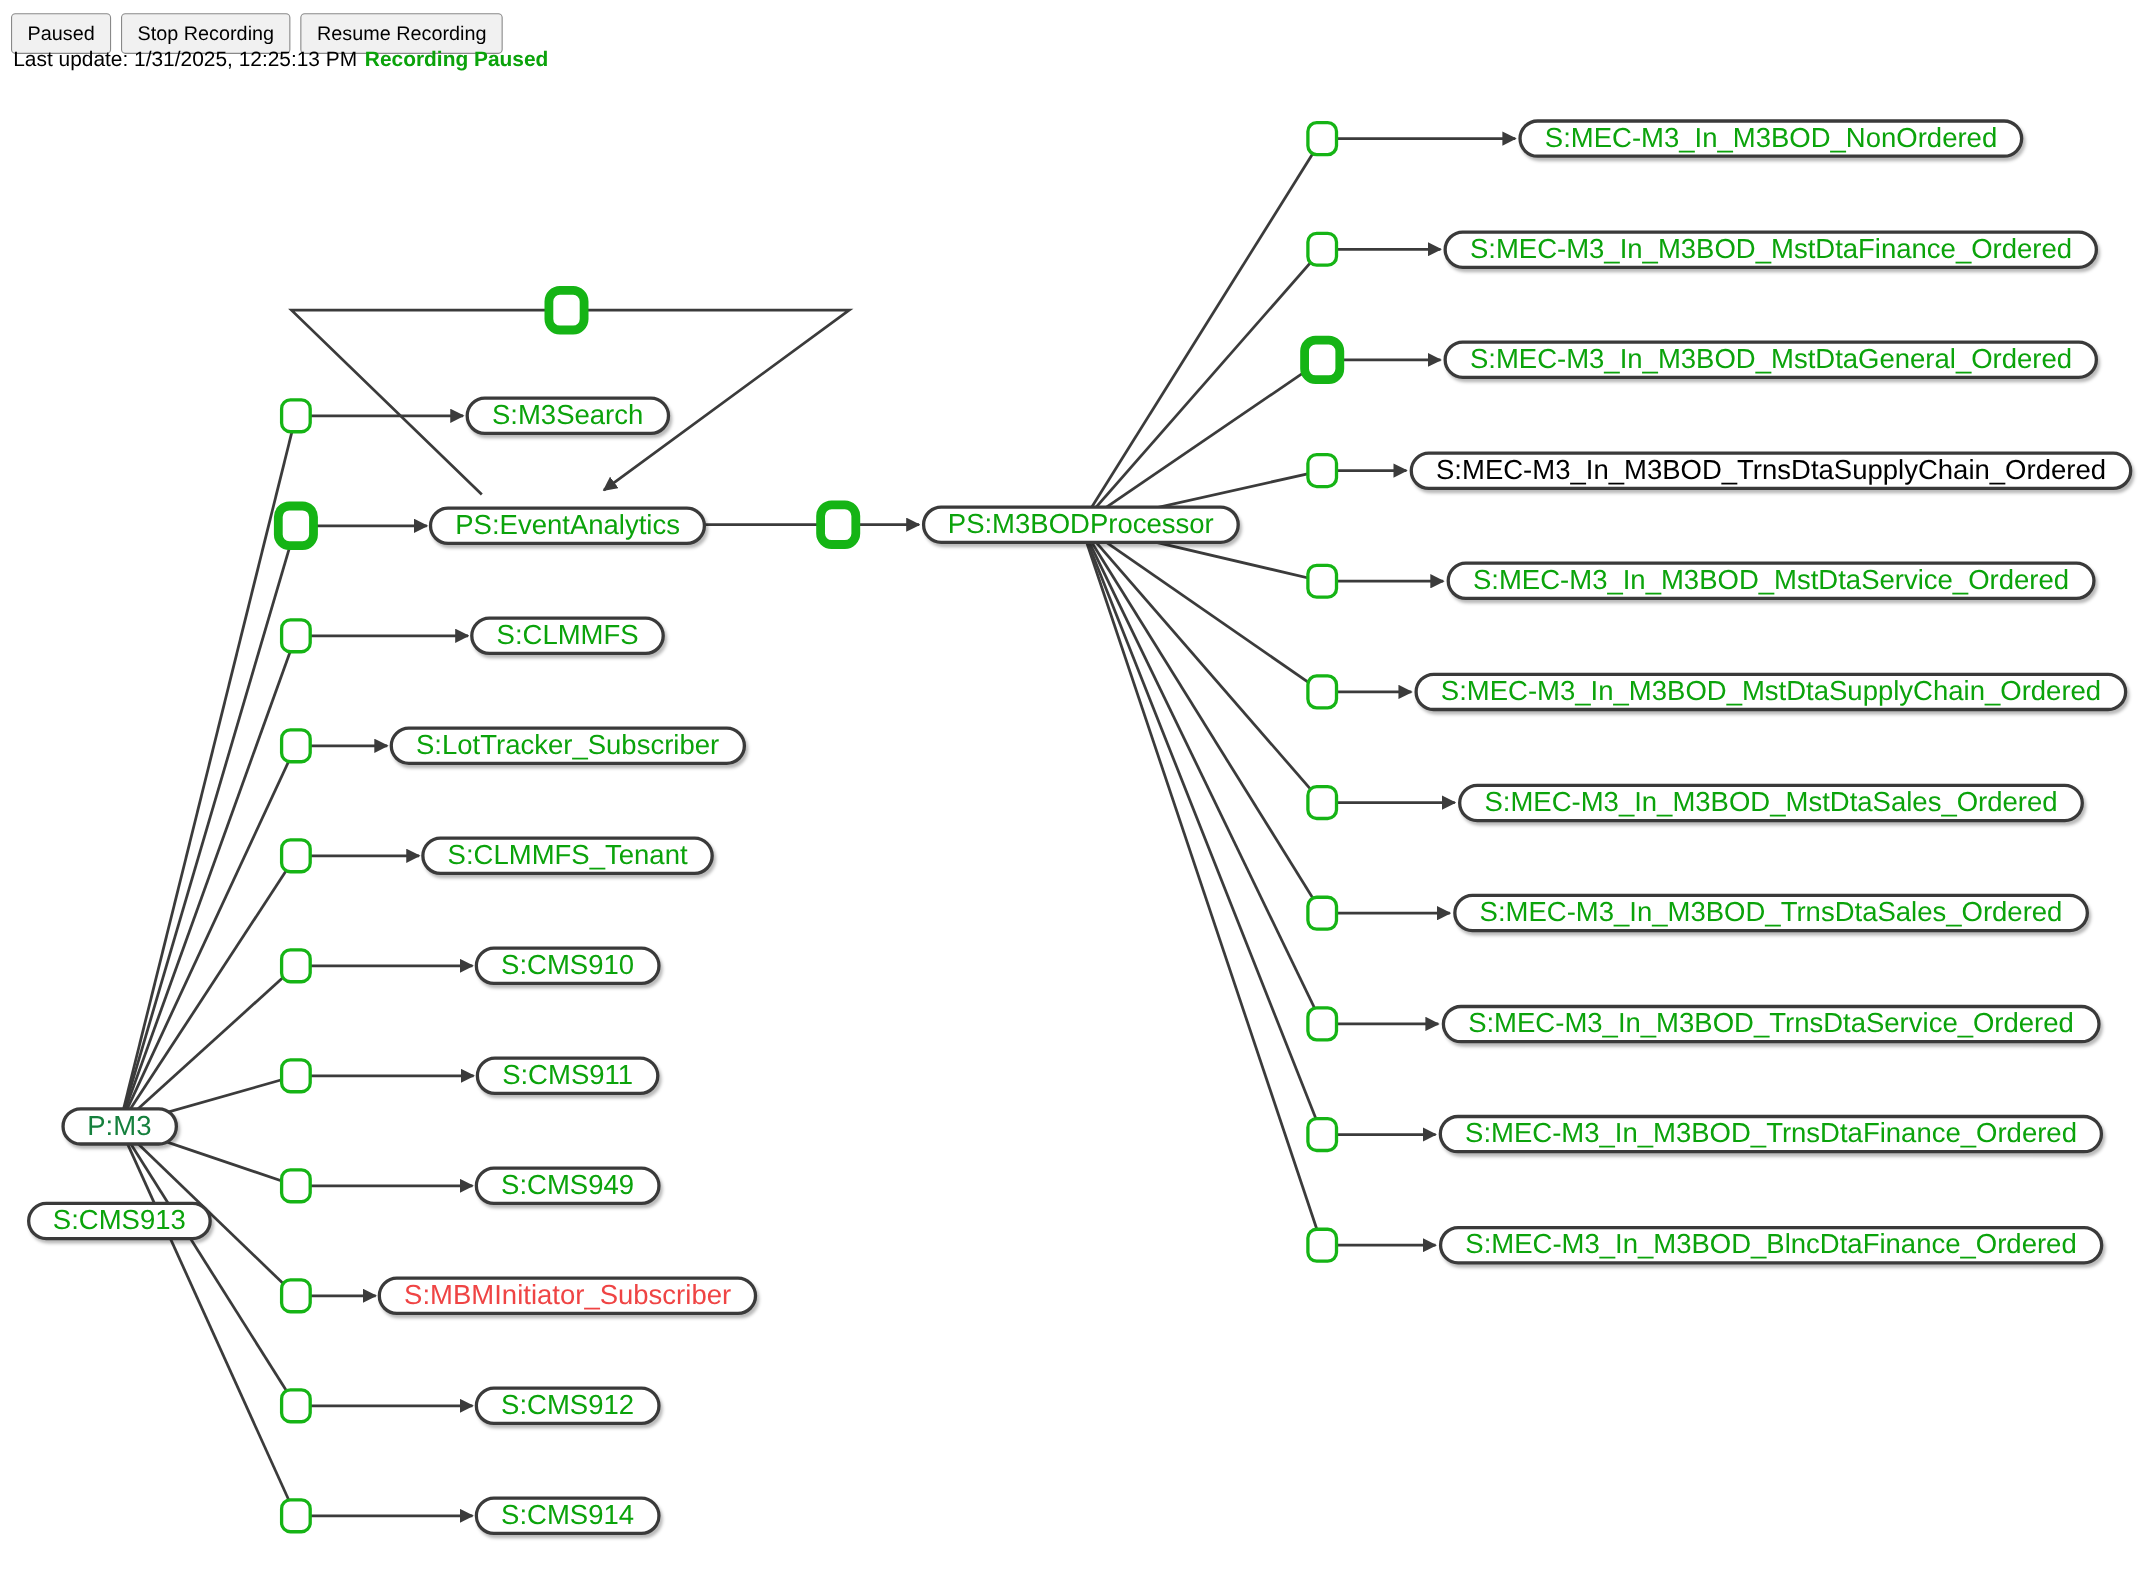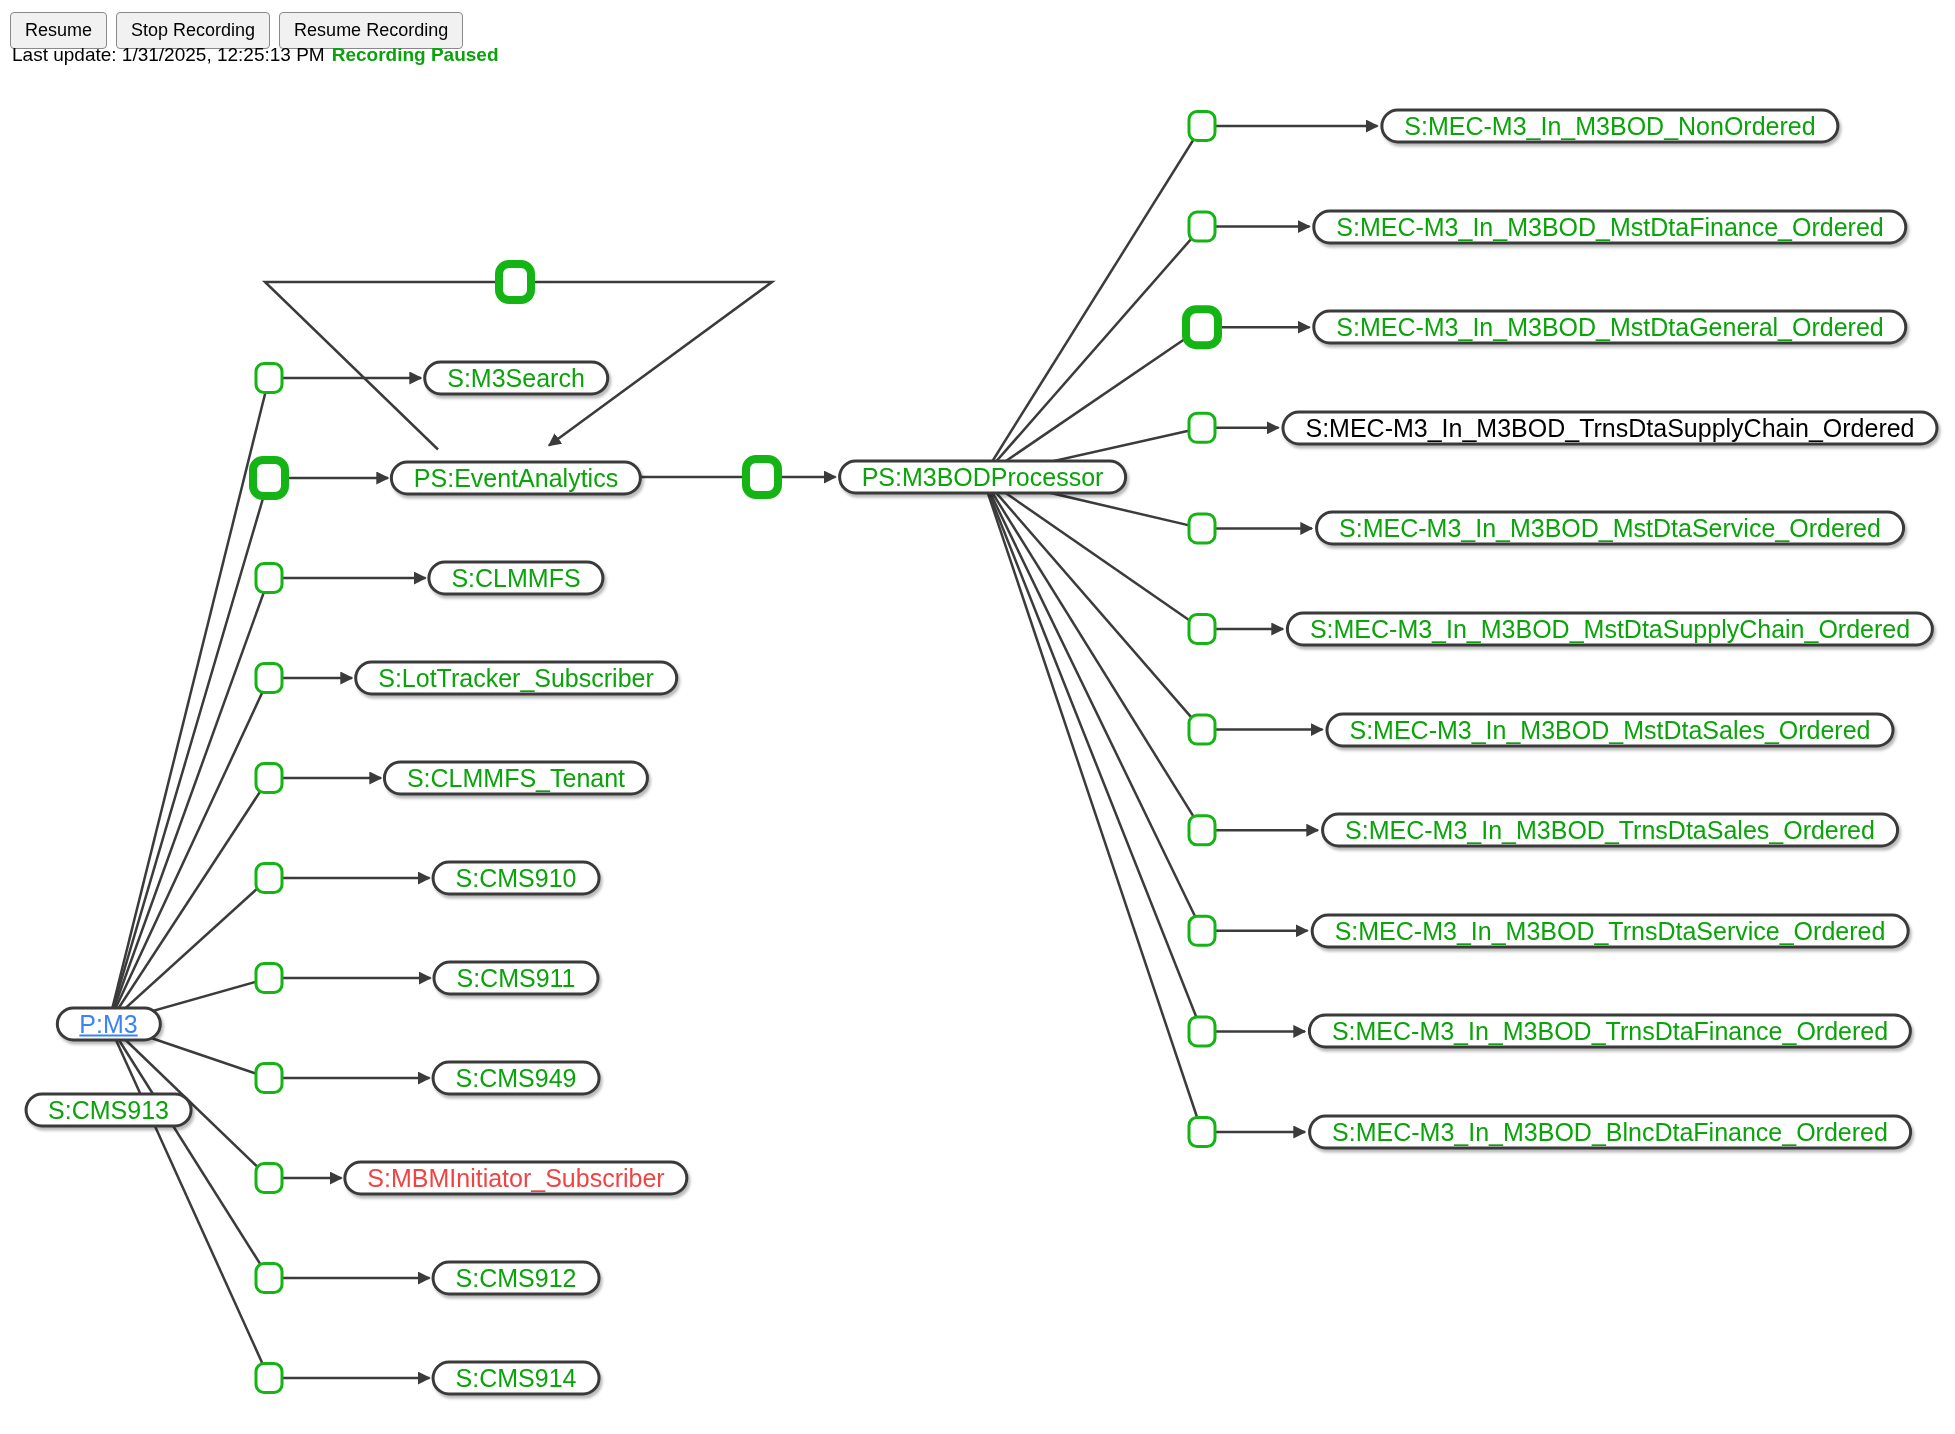--- a/index.html
+++ b/index.html
@@ -130,21 +130,21 @@
       <rect x="1189" y="513.9" width="26" height="29" rx="8" fill="#ffffff" stroke="#15b415" stroke-width="3"></rect>
       <rect x="1189" y="614.5" width="26" height="29" rx="8" fill="#ffffff" stroke="#15b415" stroke-width="3"></rect>
       <rect x="1189" y="715.0999999999999" width="26" height="29" rx="8" fill="#ffffff" stroke="#15b415" stroke-width="3"></rect>
       <rect x="1189" y="815.6999999999999" width="26" height="29" rx="8" fill="#ffffff" stroke="#15b415" stroke-width="3"></rect>
       <rect x="1189" y="916.3" width="26" height="29" rx="8" fill="#ffffff" stroke="#15b415" stroke-width="3"></rect>
       <rect x="1189" y="1016.9000000000001" width="26" height="29" rx="8" fill="#ffffff" stroke="#15b415" stroke-width="3"></rect>
       <rect x="1189" y="1117.5" width="26" height="29" rx="8" fill="#ffffff" stroke="#15b415" stroke-width="3"></rect>
     </svg>
 
   <div id="toolbar">
-    <button class="btn">Resume</button>
+    <button class="btn">Paused</button>
     <button class="btn">Stop Recording</button>
     <button class="btn">Resume Recording</button>
   </div>
 
   <div id="statusline">
     <span>Last update: 1/31/2025, 12:25:13 PM</span><span class="rec-state" style="color: rgb(11, 163, 11);">Recording Paused</span>
   </div>
 
 <div class="node" style="left: 516px; top: 378px; color: rgb(11, 163, 11); text-align: center;">S:M3Search</div>
     <div class="node" style="left: 516px; top: 478px; color: rgb(11, 163, 11);">PS:EventAnalytics</div>
@@ -161,16 +161,16 @@
     <div class="node" style="left: 1610px; top: 226.6px; color: rgb(11, 163, 11);">S:MEC-M3_In_M3BOD_MstDtaFinance_Ordered</div>
     <div class="node" style="left: 1610px; top: 327.2px; color: rgb(11, 163, 11);">S:MEC-M3_In_M3BOD_MstDtaGeneral_Ordered</div>
     <div class="node" style="left: 1610px; top: 427.8px; color: #000000;">S:MEC-M3_In_M3BOD_TrnsDtaSupplyChain_Ordered</div>
     <div class="node" style="left: 1610px; top: 528.4px; color: rgb(11, 163, 11);">S:MEC-M3_In_M3BOD_MstDtaService_Ordered</div>
     <div class="node" style="left: 1610px; top: 629px; color: rgb(11, 163, 11);">S:MEC-M3_In_M3BOD_MstDtaSupplyChain_Ordered</div>
     <div class="node" style="left: 1610px; top: 729.6px; color: rgb(11, 163, 11);">S:MEC-M3_In_M3BOD_MstDtaSales_Ordered</div>
     <div class="node" style="left: 1610px; top: 830.2px; color: rgb(11, 163, 11);">S:MEC-M3_In_M3BOD_TrnsDtaSales_Ordered</div>
     <div class="node" style="left: 1610px; top: 930.8px; color: rgb(11, 163, 11);">S:MEC-M3_In_M3BOD_TrnsDtaService_Ordered</div>
     <div class="node" style="left: 1610px; top: 1031.4px; color: rgb(11, 163, 11);">S:MEC-M3_In_M3BOD_TrnsDtaFinance_Ordered</div>
     <div class="node" style="left: 1610px; top: 1132px; color: rgb(11, 163, 11);">S:MEC-M3_In_M3BOD_BlncDtaFinance_Ordered</div>
-    <div class="node" style="left: 108.5px; top: 1023.5px; color: #3b82f6; text-decoration: underline;">P:M3</div>
+    <div class="node" style="left: 108.5px; top: 1023.5px; color: #15803d;">P:M3</div>
     <div class="node" style="left: 108.5px; top: 1109.5px; color: rgb(11, 163, 11);">S:CMS913</div>
     <div class="node" style="left: 982.5px; top: 477px; color: rgb(11, 163, 11);">PS:M3BODProcessor</div>
   </div>
 
 </body></html>

